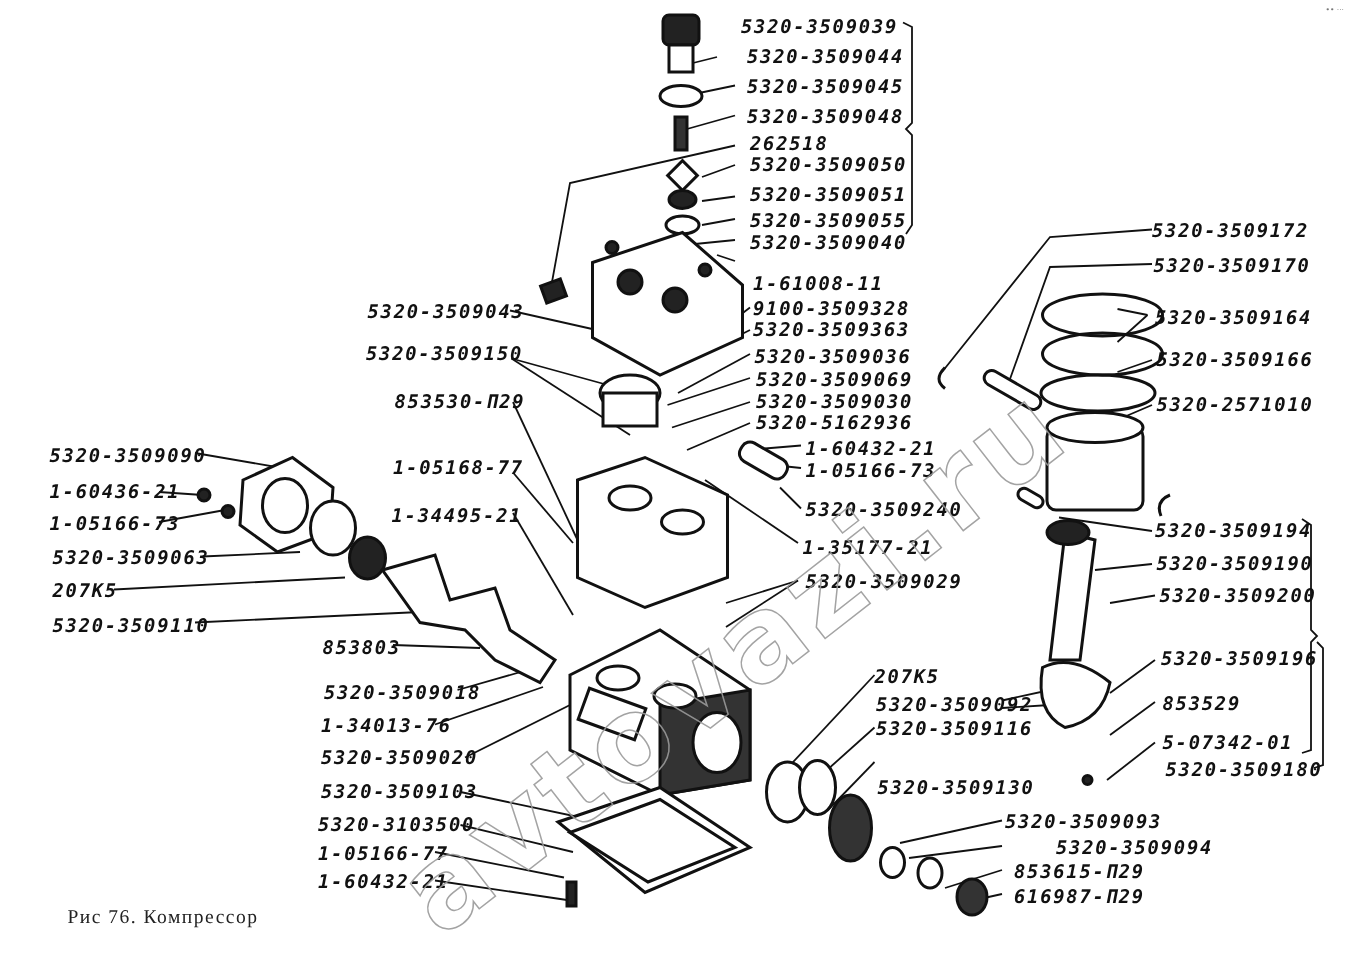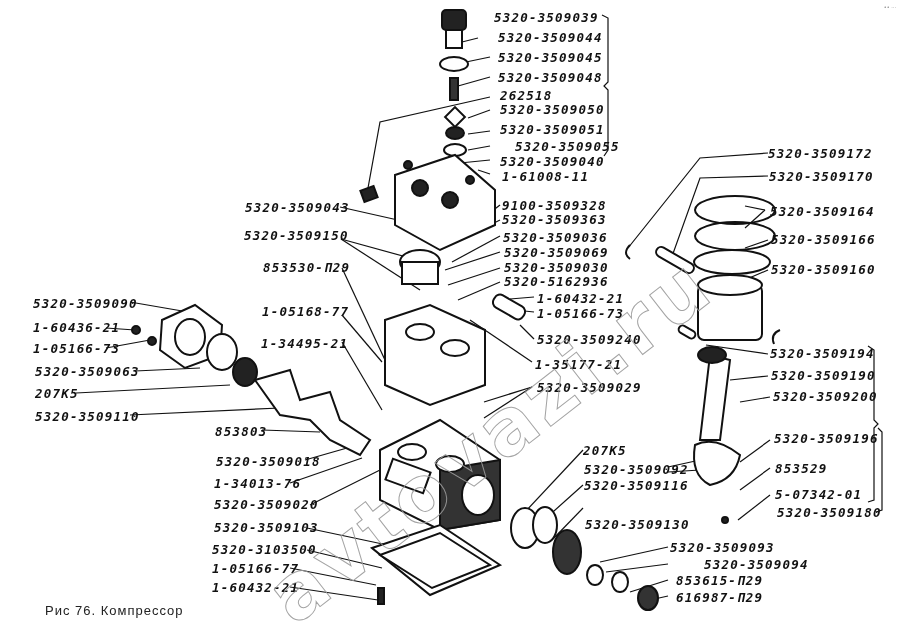--- a/index.html
+++ b/index.html
@@ -1,21 +1,21 @@
 <!DOCTYPE html>
 <html><head>
 <meta charset="utf-8">
 <style>
   html, body { margin:0; padding:0; background:#ffffff; }
   body { width:908px; height:643px; position:relative; overflow:hidden;
          font-family:"DejaVu Sans", sans-serif; color:#111; }
   #art { position:absolute; left:0; top:0; width:908px; height:643px; }
   .lbl { position:absolute; font-family:"DejaVu Sans Mono", monospace; font-style:italic;
          font-weight:bold; font-size:12.5px; letter-spacing:1.2px; color:#111; white-space:nowrap; line-height:14px; }
-  .caption { position:absolute; left:45px; top:603px; font-family:Liberation Sans, sans-serif;
+  .caption { position:absolute; left:45px; top:603px; font-family:Liberation Serif, serif;
              font-size:13px; letter-spacing:1px; color:#222; }
   .corner { position:absolute; right:12px; top:4px; font-size:5px; color:#777; }
   .wm { position:absolute; font-family:"DejaVu Sans", sans-serif; font-size:78px; font-weight:bold;
         color:transparent; -webkit-text-stroke:1px #9a9a9a; transform:rotate(-38deg); transform-origin:left top;
         left:250px; top:570px; letter-spacing:4px; white-space:nowrap; opacity:.9; }
 </style>
 </head>
 <body>
 
 <svg id="art" viewBox="0 0 908 643" xmlns="http://www.w3.org/2000/svg">
@@ -166,23 +166,23 @@
   </g>
 </svg>
 
 <div class="lbl" style="left:494px;top:11px">5320-3509039</div>
 <div class="lbl" style="left:498px;top:31px">5320-3509044</div>
 <div class="lbl" style="left:498px;top:51px">5320-3509045</div>
 <div class="lbl" style="left:498px;top:71px">5320-3509048</div>
 <div class="lbl" style="left:500px;top:89px">262518</div>
 <div class="lbl" style="left:500px;top:103px">5320-3509050</div>
 <div class="lbl" style="left:500px;top:123px">5320-3509051</div>
-<div class="lbl" style="left:515px;top:140px">5320-3509055</div>
+<div class="lbl" style="left:500px;top:140px">5320-3509055</div>
 <div class="lbl" style="left:500px;top:155px">5320-3509040</div>
-<div class="lbl" style="left:502px;top:170px">1-61008-11</div>
+<div class="lbl" style="left:502px;top:182px">1-61008-11</div>
 
 <div class="lbl" style="left:245px;top:201px">5320-3509043</div>
 <div class="lbl" style="left:244px;top:229px">5320-3509150</div>
 <div class="lbl" style="left:263px;top:261px">853530-П29</div>
 
 <div class="lbl" style="left:502px;top:199px">9100-3509328</div>
 <div class="lbl" style="left:502px;top:213px">5320-3509363</div>
 <div class="lbl" style="left:503px;top:231px">5320-3509036</div>
 <div class="lbl" style="left:504px;top:246px">5320-3509069</div>
 <div class="lbl" style="left:504px;top:261px">5320-3509030</div>
@@ -218,21 +218,21 @@
 <div class="lbl" style="left:585px;top:518px">5320-3509130</div>
 <div class="lbl" style="left:670px;top:541px">5320-3509093</div>
 <div class="lbl" style="left:704px;top:558px">5320-3509094</div>
 <div class="lbl" style="left:676px;top:574px">853615-П29</div>
 <div class="lbl" style="left:676px;top:591px">616987-П29</div>
 
 <div class="lbl" style="left:768px;top:147px">5320-3509172</div>
 <div class="lbl" style="left:769px;top:170px">5320-3509170</div>
 <div class="lbl" style="left:770px;top:205px">5320-3509164</div>
 <div class="lbl" style="left:771px;top:233px">5320-3509166</div>
-<div class="lbl" style="left:771px;top:263px">5320-3509160</div>
+<div class="lbl" style="left:771px;top:263px">5320-2571010</div>
 <div class="lbl" style="left:770px;top:347px">5320-3509194</div>
 <div class="lbl" style="left:771px;top:369px">5320-3509190</div>
 <div class="lbl" style="left:773px;top:390px">5320-3509200</div>
 <div class="lbl" style="left:774px;top:432px">5320-3509196</div>
 <div class="lbl" style="left:775px;top:462px">853529</div>
 <div class="lbl" style="left:775px;top:488px">5-07342-01</div>
 <div class="lbl" style="left:777px;top:506px">5320-3509180</div>
 
 <div class="wm">avtovazi.ru</div>
 <div class="caption">Рис 76. Компрессор</div>

